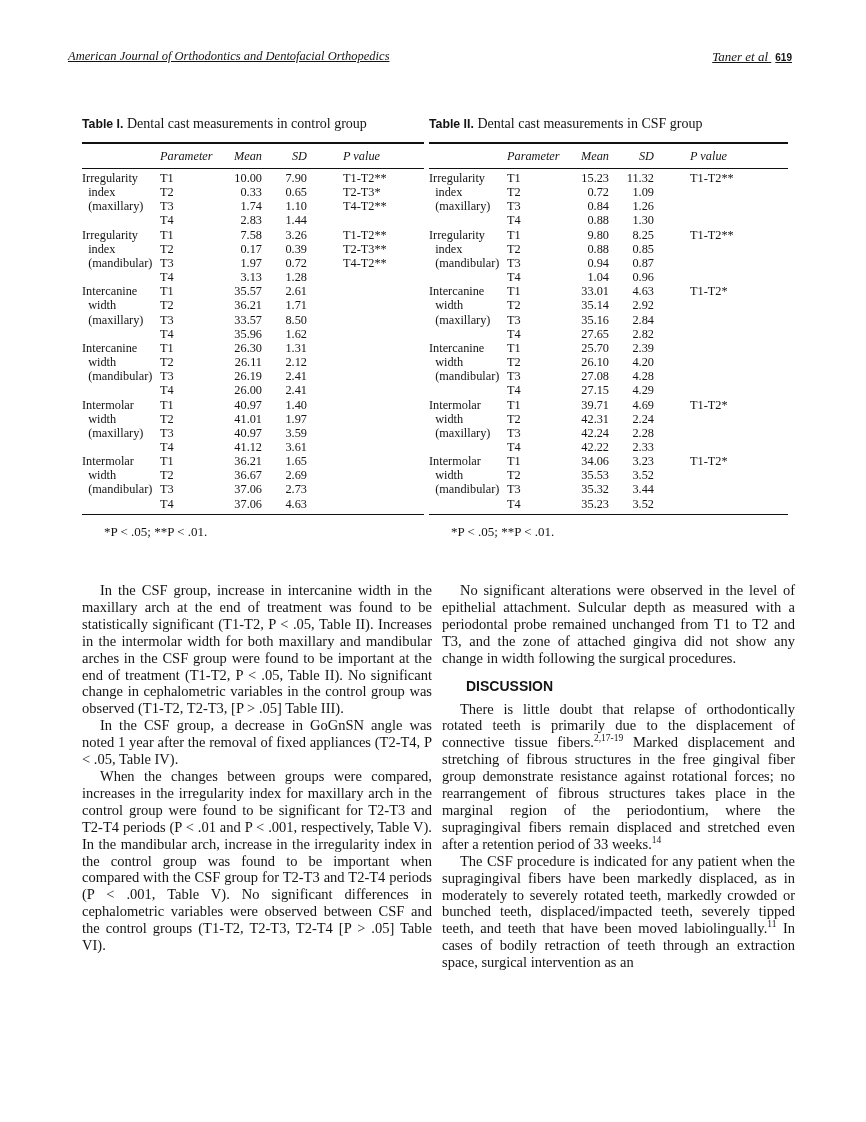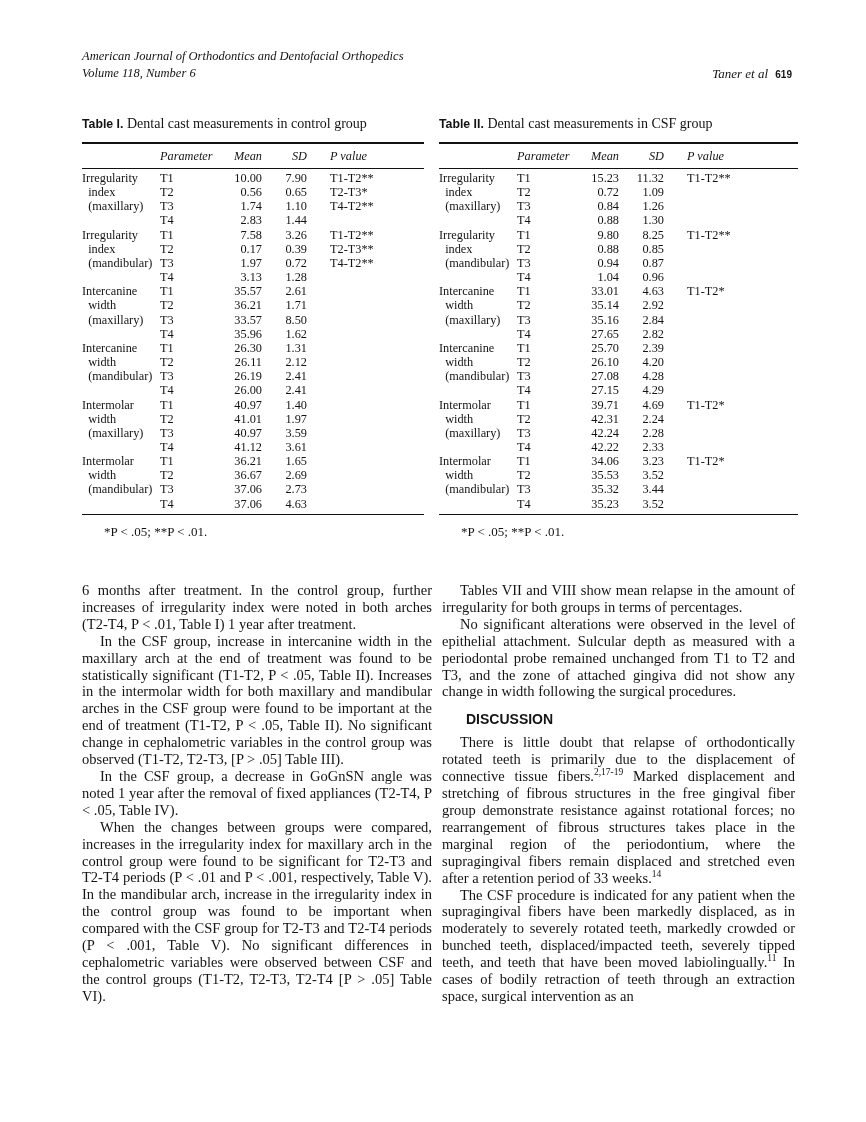--- a/index.html
+++ b/index.html
@@ -2,58 +2,57 @@
 <html><head>
 <meta charset="utf-8">
 <style>
   html,body{margin:0;padding:0;background:#e8e8e8;}
   .page{
     position:relative;width:866px;height:1122px;background:#ffffff;
     margin:0 auto;color:#141414;overflow:hidden;
     font-family:"Liberation Serif", serif;
   }
   
-  .phead{position:absolute;top:48px;left:82px;right:74px;display:flex;justify-content:space-between;align-items:flex-end;}
+  .phead{position:absolute;top:48px;left:68px;right:74px;display:flex;justify-content:space-between;align-items:center;text-decoration:underline;}
   .phead-left{font-style:italic;font-size:12.5px;line-height:17px;}
   .phead-right{font-size:13px;white-space:nowrap;}
   .phead-right .authors{font-style:italic;}
   .phead-right .pageno{font-weight:bold;font-family:"Liberation Sans",sans-serif;font-size:10px;margin-left:4px;}
   
-  .tables{position:absolute;top:116px;left:82px;width:710px;display:flex;gap:15px;}
+  .tables{position:absolute;top:116px;left:82px;width:710px;display:flex;gap:5px;}
   .table-block{flex:0 0 342px;}
   .table-block.right{flex:0 0 359px;}
   .tbl-title{font-size:14px;line-height:16px;margin-bottom:10px;}
   .tbl-label{font-family:"Liberation Sans",sans-serif;font-weight:bold;font-size:12.3px;}
   .tbl{border-top:2px solid #111;border-bottom:1.5px solid #111;font-size:12.3px;}
   .trow{display:grid;grid-template-columns:78px 55px 47px 45px 1fr;line-height:14.15px;}
   .trow .c{white-space:pre;overflow:visible;}
   .trow .c1{text-align:left;}
   .trow .c2,.trow .c3{text-align:right;}
-  .trow .c4{padding-left:23px;}
+  .trow .c4{padding-left:36px;}
   .thead{border-bottom:1px solid #111;font-style:italic;padding:6px 0 5px 0;line-height:13px;}
   .tbl-body{padding:2px 0 3px 0;}
   .tbl-foot{margin-top:9px;font-size:13px;margin-left:22px;}
   
   .columns{position:absolute;top:582px;left:82px;display:flex;gap:10px;}
   .col{width:350px;text-align:justify;font-size:14.5px;line-height:16.9px;}
   .col.rightcol{width:353px;}
   .bpara{margin:0;}
   .bpara.ind{text-indent:18px;}
   .bheading{font-family:"Liberation Sans",sans-serif;font-weight:bold;font-size:14px;margin:11px 0 7px 0;line-height:16px;padding-left:24px;}
   sup{font-size:9.5px;line-height:0;vertical-align:super;}
 </style>
 </head>
 <body>
 
 <div class="page">
 
   <header class="phead">
     <div class="phead-left">
       <div>American Journal of Orthodontics and Dentofacial Orthopedics</div>
-      <div>Volume 118, Number 6</div>
     </div>
     <div class="phead-right">
       <span class="authors">Taner et al</span>
       <span class="pageno">619</span>
     </div>
   </header>
 
   <section class="tables">
     <div class="table-block">
         <div class="tbl-title"><span class="tbl-label">Table I.</span><span class="tbl-caption"> Dental cast measurements in control group</span></div>
@@ -69,21 +68,21 @@
             <div class="trow">
               <span class="c c0">Irregularity</span>
               <span class="c c1">T1</span>
               <span class="c c2">10.00</span>
               <span class="c c3">7.90</span>
               <span class="c c4">T1-T2**</span>
             </div>
             <div class="trow">
               <span class="c c0">  index</span>
               <span class="c c1">T2</span>
-              <span class="c c2">0.56</span>
+              <span class="c c2">0.33</span>
               <span class="c c3">0.65</span>
               <span class="c c4">T2-T3*</span>
             </div>
             <div class="trow">
               <span class="c c0">  (maxillary)</span>
               <span class="c c1">T3</span>
               <span class="c c2">1.74</span>
               <span class="c c3">1.10</span>
               <span class="c c4">T4-T2**</span>
             </div>
@@ -418,27 +417,25 @@
               <span class="c c4"></span>
             </div>
           </div>
         </div>
         <div class="tbl-foot">*P &lt; .05; **P &lt; .01.</div>
       </div>
   </section>
 
   <section class="columns">
     <div class="col">
-        <p class="bpara"><span>6 months after treatment. In the control group, further increases of irregularity index were noted in both arches (T2-T4, P &lt; .01, Table I) 1 year after treatment.</span></p>
         <p class="bpara ind"><span>In the CSF group, increase in intercanine width in the maxillary arch at the end of treatment was found to be statistically significant (T1-T2, P &lt; .05, Table II). Increases in the intermolar width for both maxillary and mandibular arches in the CSF group were found to be important at the end of treatment (T1-T2, P &lt; .05, Table II). No significant change in cephalometric variables in the control group was observed (T1-T2, T2-T3, [P &gt; .05] Table III).</span></p>
         <p class="bpara ind"><span>In the CSF group, a decrease in GoGnSN angle was noted 1 year after the removal of fixed appliances (T2-T4, P &lt; .05, Table IV).</span></p>
         <p class="bpara ind"><span>When the changes between groups were compared, increases in the irregularity index for maxillary arch in the control group were found to be significant for T2-T3 and T2-T4 periods (P &lt; .01 and P &lt; .001, respectively, Table V). In the mandibular arch, increase in the irregularity index in the control group was found to be important when compared with the CSF group for T2-T3 and T2-T4 periods (P &lt; .001, Table V). No significant differences in cephalometric variables were observed between CSF and the control groups (T1-T2, T2-T3, T2-T4 [P &gt; .05] Table VI).</span></p>
       </div>
     <div class="col rightcol">
-        <p class="bpara ind"><span>Tables VII and VIII show mean relapse in the amount of irregularity for both groups in terms of percentages.</span></p>
         <p class="bpara ind"><span>No significant alterations were observed in the level of epithelial attachment. Sulcular depth as measured with a periodontal probe remained unchanged from T1 to T2 and T3, and the zone of attached gingiva did not show any change in width following the surgical procedures.</span></p>
         <div class="bheading">DISCUSSION</div>
         <p class="bpara ind"><span>There is little doubt that relapse of orthodontically rotated teeth is primarily due to the displacement of connective tissue fibers.</span><sup>2,17-19</sup><span> Marked displacement and stretching of fibrous structures in the free gingival fiber group demonstrate resistance against rotational forces; no rearrangement of fibrous structures takes place in the marginal region of the periodontium, where the supragingival fibers remain displaced and stretched even after a retention period of 33 weeks.</span><sup>14</sup></p>
         <p class="bpara ind"><span>The CSF procedure is indicated for any patient when the supragingival fibers have been markedly displaced, as in moderately to severely rotated teeth, markedly crowded or bunched teeth, displaced/impacted teeth, severely tipped teeth, and teeth that have been moved labiolingually.</span><sup>11</sup><span> In cases of bodily retraction of teeth through an extraction space, surgical intervention as an</span></p>
       </div>
   </section>
 
 </div>
 
 </body></html>

